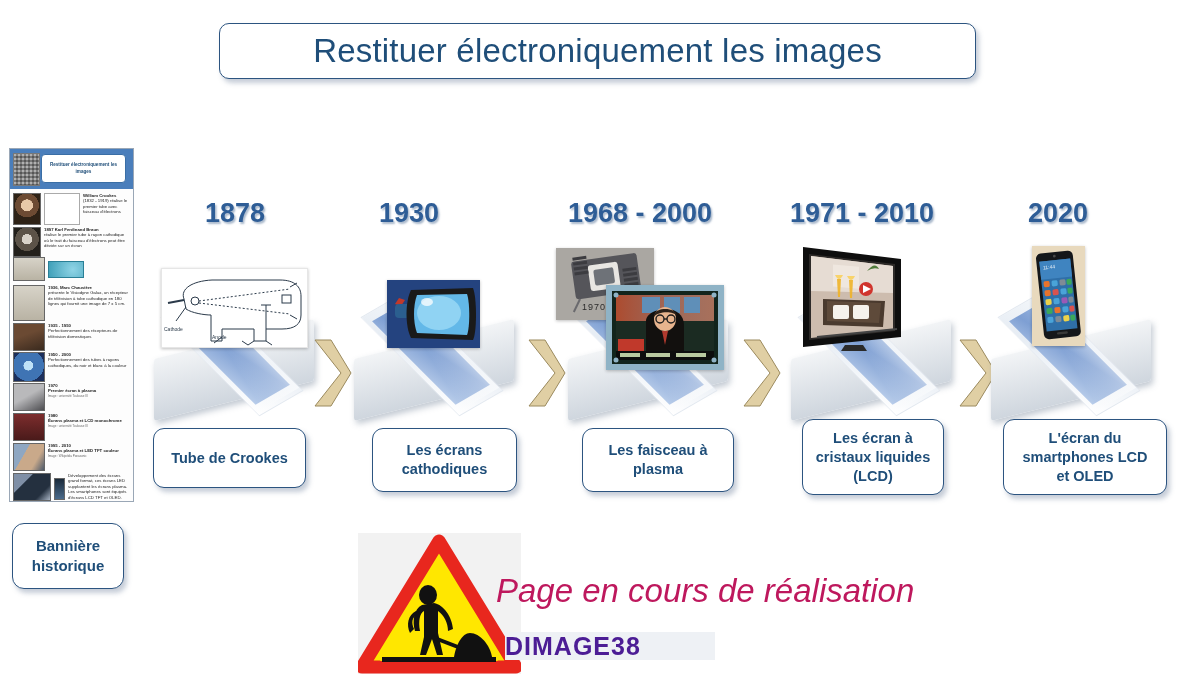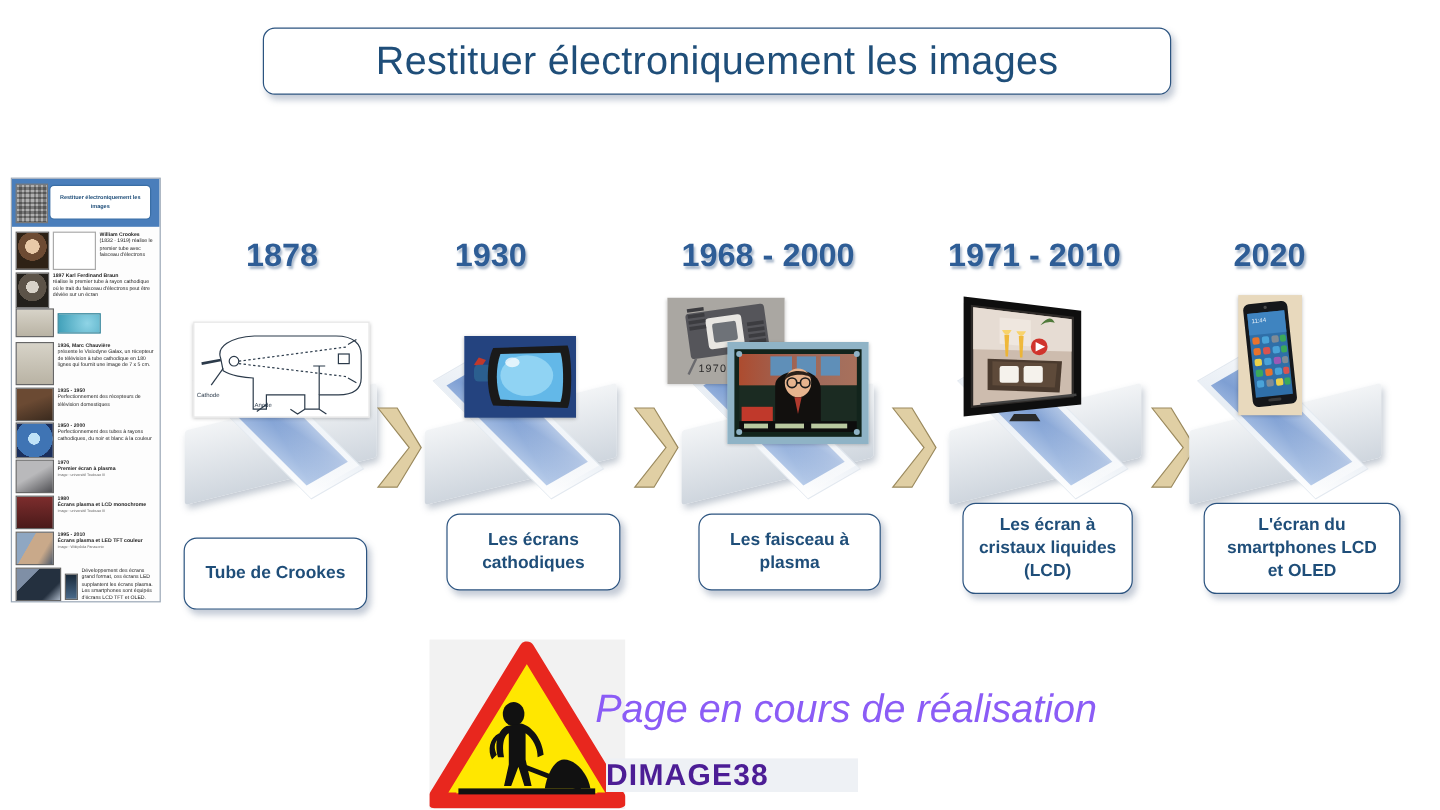--- a/index.html
+++ b/index.html
@@ -91,21 +91,21 @@
 
   
   .caption{position:absolute;border:1px solid #2c5480;border-radius:11px;background:#fff;
     box-shadow:3px 4px 5px rgba(90,110,140,.35);
     display:flex;align-items:center;justify-content:center;text-align:center;}
   .caption span{font-size:14.5px;font-weight:bold;color:#1f4e79;line-height:19px;padding:0 8px;}
 
   
   #work-sign{position:absolute;left:358px;top:533px;width:163px;height:141px;background:#f2f2f2;}
   #work-sign svg{display:block;}
-  #footer-text{position:absolute;left:496px;top:572px;font-size:33px;font-style:italic;color:#8b5cf6;
+  #footer-text{position:absolute;left:496px;top:572px;font-size:33px;font-style:italic;color:#be185d;
     font-family:"Liberation Sans","DejaVu Sans",sans-serif;white-space:nowrap;}
   #logo-box{position:absolute;left:505px;top:632px;width:210px;height:28px;background:#eef1f5;
     display:flex;align-items:center;}
   #logo-text{font-size:25px;font-weight:bold;color:#4c1d95;letter-spacing:1px;
     font-family:"Liberation Sans","DejaVu Sans",sans-serif;}
 </style>
 </head>
 <body>
 
 <div class="stage">
@@ -195,20 +195,24 @@
 
     <div class="trow" style="top:324px;">
       <div class="tthumb ph-tv2" style="width:36px;height:26px;"></div>
       <div class="tthumb ph-phone" style="width:9px;height:20px;margin-top:5px;"></div>
       <div class="ttext" style="width:62px;">
         <div class="sub">Développement des écrans grand format, ces écrans LED supplantent les écrans plasma. Les smartphones sont équipés d'écrans LCD TFT et OLED.</div>
       </div>
     </div>
   </div>
 
+  <div id="banniere-btn">
+    <span>Bannière</span>
+    <span>historique</span>
+  </div>
 
   <div id="timeline">
 
     <div class="step">
       <div class="date" style="left:135px;top:198px;">1878</div>
       <div class="plate" style="left:148px;top:295px;">
         <div class="side"></div>
           <div class="top"></div>
           <div class="inner"></div>
           <div class="gloss"></div>
@@ -226,21 +230,21 @@
             <path d="M104,60 L104,36 M99,36 L109,36"></path>
             <path d="M128,18 L135,14 M128,46 L135,50"></path>
             <path d="M92,72 L86,76 L80,72 M104,72 L110,76"></path>
             <path d="M24,38 L14,52"></path>
             <path d="M60,68 L52,74"></path>
           </g>
           <text x="2" y="62" font-size="5" fill="#2b3a4a" font-family="sans-serif">Cathode</text>
           <text x="50" y="70" font-size="5" fill="#2b3a4a" font-family="sans-serif">Anode</text>
         </svg>
       </div>
-      <div class="caption" style="left:153px;top:448px;width:151px;height:58px;">
+      <div class="caption" style="left:153px;top:428px;width:151px;height:58px;">
         <span>Tube de Crookes</span>
       </div>
     </div>
 
     <div class="chev" style="left:311px;top:338px;">
       <svg width="42" height="70" viewBox="0 0 42 70">
         <path d="M4,2 L30,35 L4,68 L20,68 L40,35 L20,2 Z" fill="#e0cfa4" stroke="#9b8a5e" stroke-width="1"></path>
       </svg>
     </div>
 

